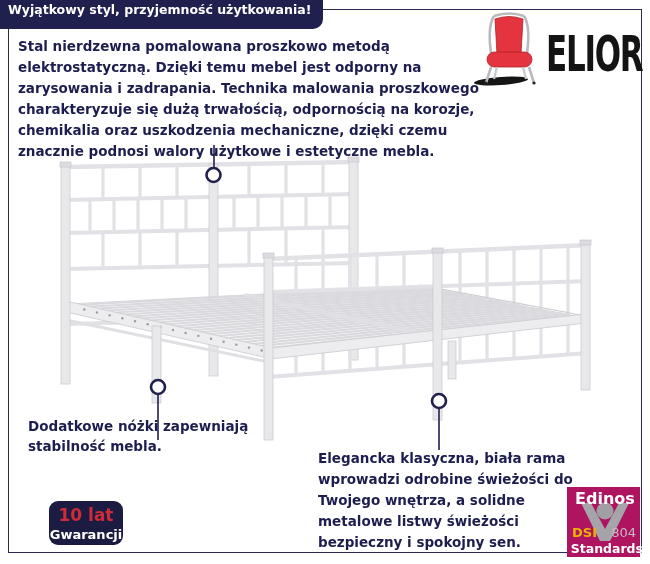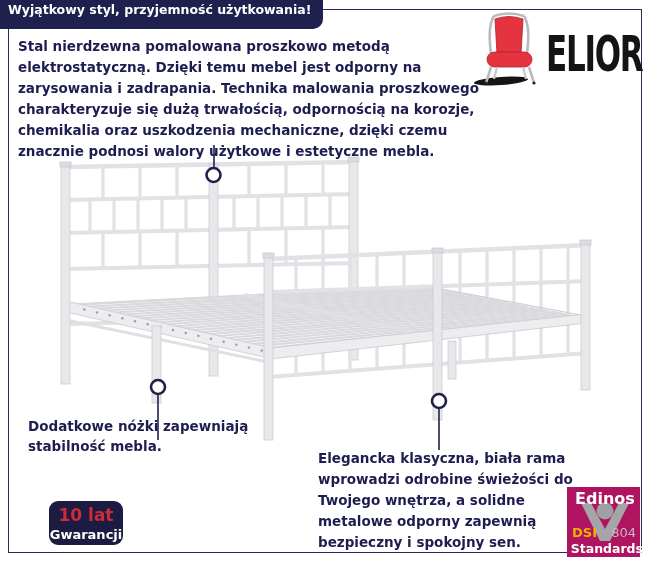--- a/index.html
+++ b/index.html
@@ -224,21 +224,21 @@
       <line x1="439" y1="408" x2="439" y2="450" stroke-width="1.6"></line>
       <circle cx="439" cy="401" r="7" fill="#fff" stroke-width="2.6"></circle>
     </g>
   </svg>
 
   <div id="callout-left" class="navy-text">Dodatkowe nóżki zapewniają
 stabilność mebla.</div>
   <div id="callout-right" class="navy-text">Elegancka klasyczna, biała rama
 wprowadzi odrobine świeżości do
 Twojego wnętrza, a solidne
-metalowe odporny zapewnią
+metalowe listwy świeżości
 bezpieczny i spokojny sen.</div>
 
   <div id="warranty">
     <div class="years">10 lat</div>
     <div class="glabel">Gwarancji</div>
   </div>
 
   <div id="standards">
     <svg width="76" height="70" viewBox="0 0 76 70" style="position:absolute;left:0;top:0;">
       <polygon points="14,16 24,16 38,42 52,16 62,16 43,54 33,54" fill="#a5a5a9"></polygon>

